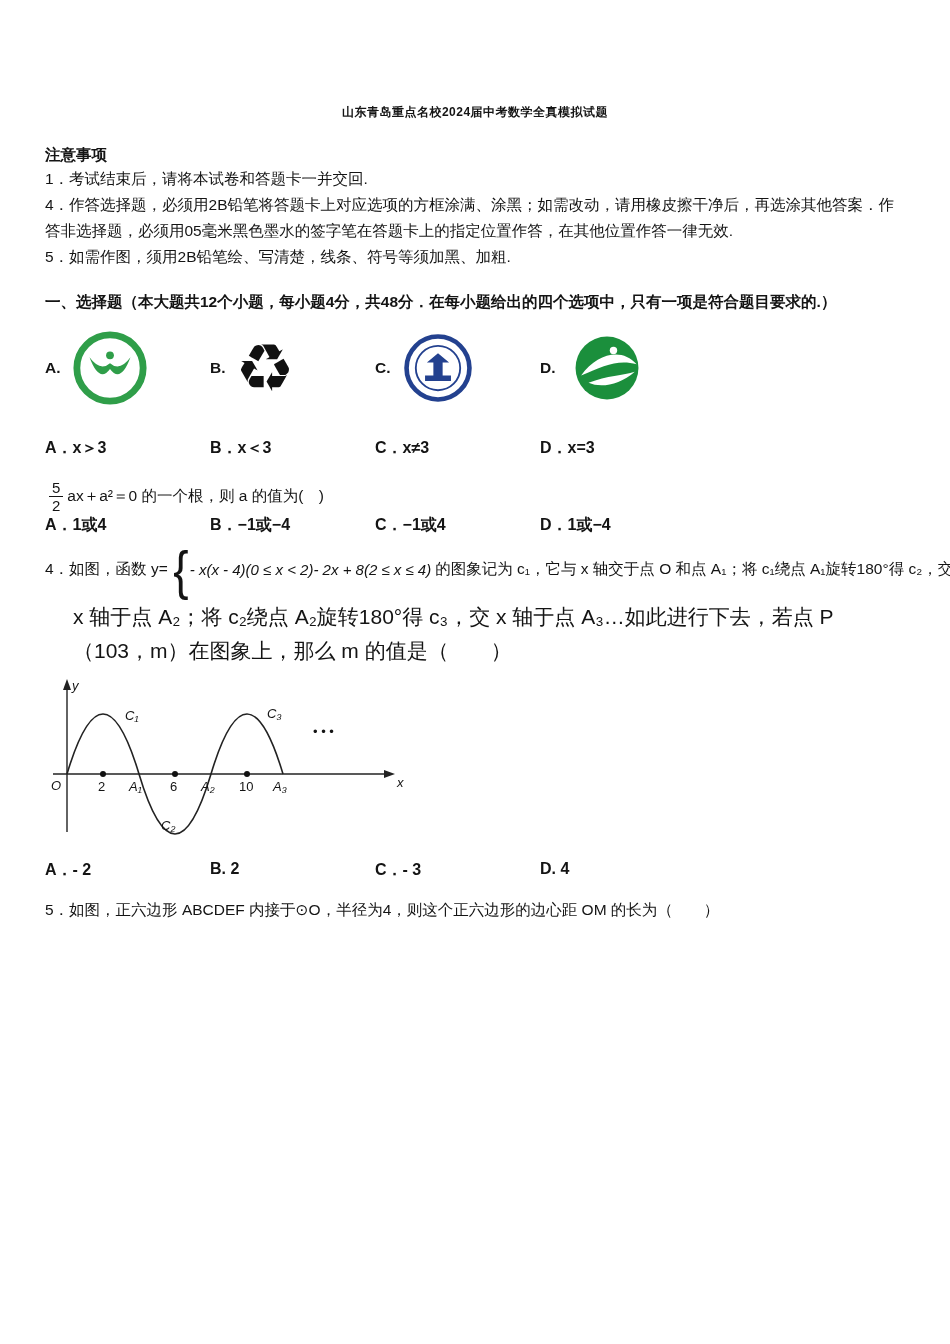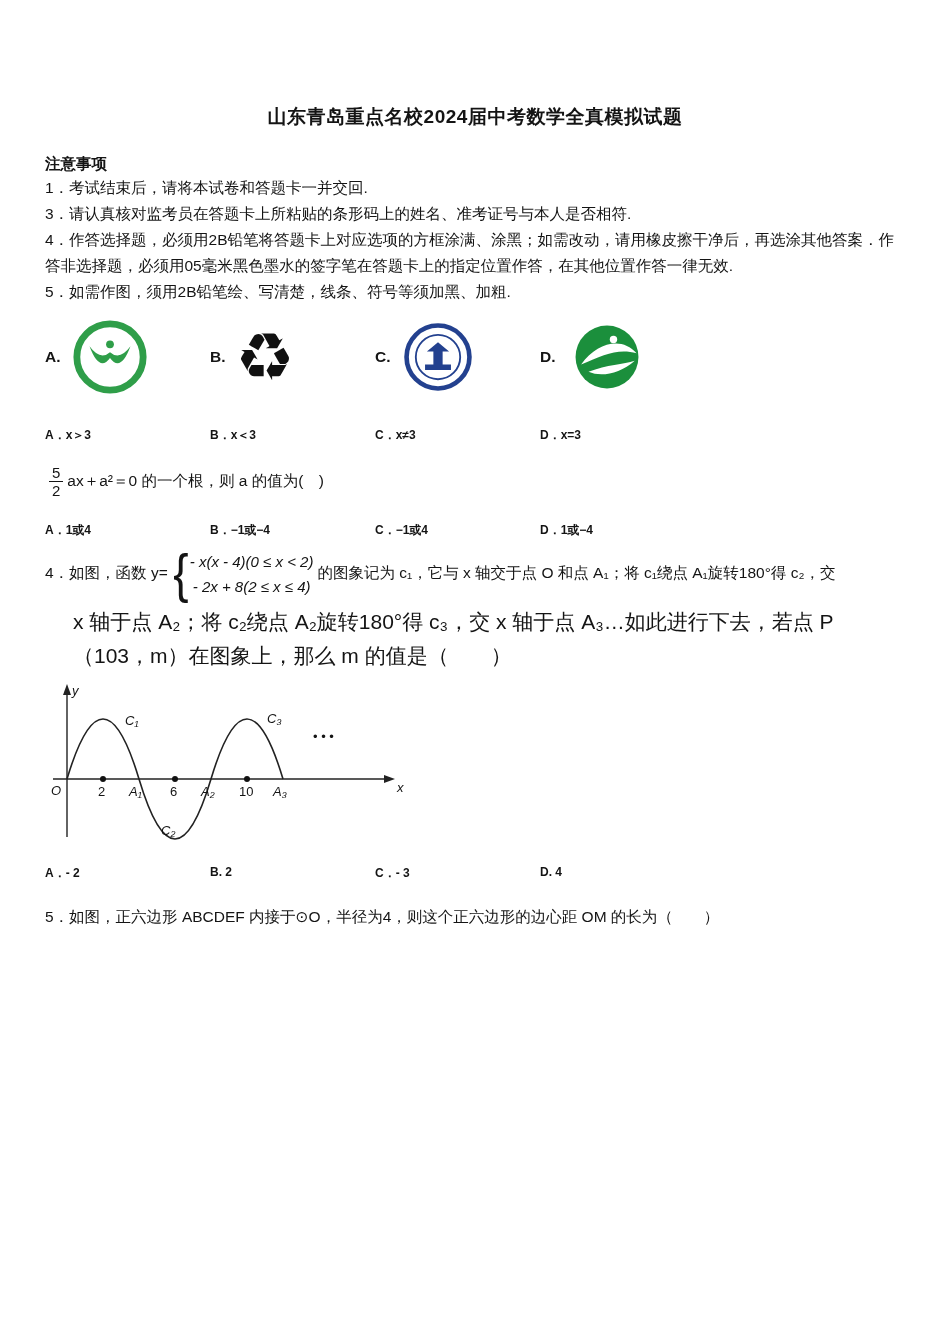--- a/index.html
+++ b/index.html
@@ -2,67 +2,67 @@
 <html><head>
 <meta charset="utf-8">
 <style>
   html,body { margin:0; padding:0; background:#ffffff; }
   body {
     width:950px; height:1344px; overflow:hidden;
     font-family:"Liberation Sans","DejaVu Sans",sans-serif;
     color:#141414;
   }
   .page { padding:104px 45px 0 45px; }
-  .title { text-align:center; font-size:19px; font-weight:bold; letter-spacing:0.5px; }
+  .title { text-align:center; font-size:12px; font-weight:bold; letter-spacing:0.5px; }
   .notice-header { margin-top:24px; font-size:15.5px; font-weight:bold; }
   .notice { margin:0; font-size:15.5px; line-height:26px; }
   .section-header { margin-top:18px; font-size:15.5px; line-height:28px; font-weight:bold; }
   .qtext { margin-top:16px; font-size:15.5px; line-height:26px; }
 
   
   .logos { margin-top:6px; display:flex; align-items:center; height:92px; }
   .logo-cell { width:165px; display:flex; align-items:center; gap:10px; }
   .opt-letter { font-size:15.5px; font-weight:bold; }
   .recycle { font-size:66px; line-height:78px; color:#111; }
 
   
-  .opts { display:flex; font-size:12px; font-weight:bold; }
+  .opts { display:flex; font-size:16px; font-weight:bold; }
   .opts .opt { width:165px; }
 
   
   .mathrow { display:flex; align-items:center; font-size:15.5px; white-space:nowrap; }
   .frac { display:inline-block; text-align:center; line-height:1.15; margin:0 4px; font-size:15px; vertical-align:middle; }
   .frac .num { display:block; padding:0 3px; }
   .frac .den { display:block; border-top:1.4px solid #141414; padding:0 3px; }
-  .m26 { margin-top:26px; } .m24 { margin-top:24px; } .m22 { margin-top:22px; }
+  .m26 { margin-top:26px; } .m24 { margin-top:24px; } .m22 { }
   .m20 { margin-top:20px; } .m10 { margin-top:10px; }
 
   
   .piecewise { display:inline-flex; align-items:center; margin:0 4px; }
   .brace { font-size:54px; font-weight:300; line-height:0.9; transform:scaleX(0.85); }
-  .cases { display:flex; flex-direction:column; font-size:15px; line-height:25px; font-style:italic;text-align:center; }
+  .cases { display:flex; font-size:15px; line-height:25px; font-style:italic;text-align:center; }
 
   .q4-cont { margin-top:6px; font-size:21px; line-height:34px;margin-left:28px; }
   .figure-wrap { margin-top:6px; margin-left:0; }
   svg text { font-size:13px; fill:#141414; }
   svg .var { font-style:italic; }
 </style>
 </head>
 <body>
 
 <div class="page">
 
   <div class="title">山东青岛重点名校2024届中考数学全真模拟试题</div>
 
   <div class="notice-header">注意事项</div>
   <p class="notice">1．考试结束后，请将本试卷和答题卡一并交回.</p>
-  <p class="notice">3．请认真核对监考员在答题卡上所粘贴的条形码上的姓名、准考证号与本人是否相符.</p>
   <p class="notice">4．作答选择题，必须用2B铅笔将答题卡上对应选项的方框涂满、涂黑；如需改动，请用橡皮擦干净后，再选涂其他答案．作答非选择题，必须用05毫米黑色墨水的签字笔在答题卡上的指定位置作答，在其他位置作答一律无效.</p>
   <p class="notice">5．如需作图，须用2B铅笔绘、写清楚，线条、符号等须加黑、加粗.</p>
 
+  <div class="section-header">一、选择题（本大题共12个小题，每小题4分，共48分．在每小题给出的四个选项中，只有一项是符合题目要求的.）</div>
 
   <div class="logos">
     <div class="logo-cell">
       <span class="opt-letter">A.</span>
       <svg width="78" height="78" viewBox="-40 -40 80 80">
         <circle r="34" fill="none" stroke="#2f9e49" stroke-width="7"></circle>
         <path d="M-21,-11 Q-11,16 0,1 Q11,16 21,-11 Q10,4 0,-5 Q-10,4 -21,-11 Z" fill="#2f9e49"></path>
         <circle cx="0" cy="-13" r="4" fill="#2f9e49"></circle>
       </svg>
     </div>

